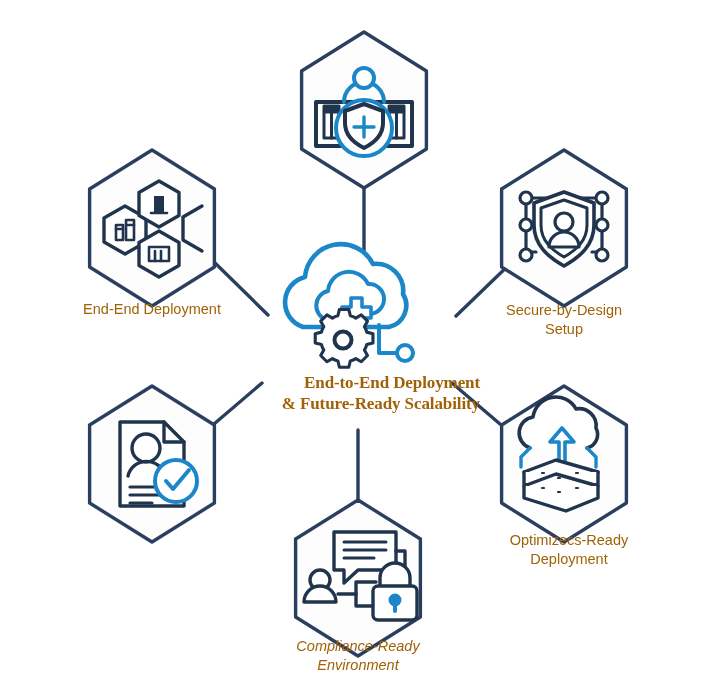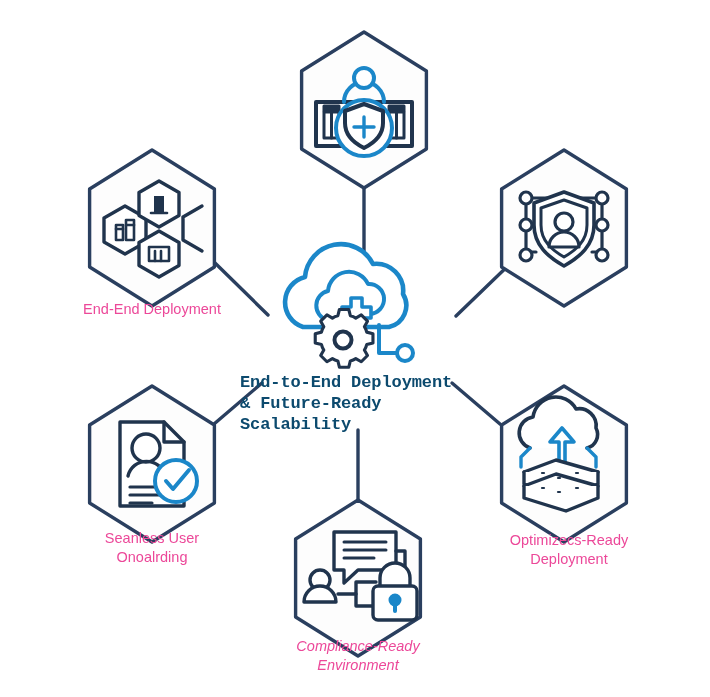--- a/index.html
+++ b/index.html
@@ -21,35 +21,35 @@
   svg.stage {
     position: absolute;
     left: 0;
     top: 0;
     width: 710px;
     height: 697px;
   }
   .node-label {
     position: absolute;
     text-align: center;
-    color: #ec4899;
+    color: #a16207;
     font-size: 14.5px;
     line-height: 19px;
     font-family: "Liberation Sans", sans-serif;
     white-space: pre-line;
   }
   .center-title {
     position: absolute;
-    text-align: left;
-    color: #0c4a6e;
+    text-align: right;
+    color: #a16207;
     font-weight: bold;
     font-size: 17px;
     line-height: 21px;
     letter-spacing: -0.1px;
-    font-family: Liberation Mono, monospace;
+    font-family: Liberation Serif, serif;
     white-space: pre-line;
   }
 </style>
 </head>
 <body>
 
 <div id="diagram-root">
 
   <svg class="stage" viewBox="0 0 710 697">
     <g id="connector-layer">
@@ -260,19 +260,19 @@
       <rect x="15" y="8" width="44" height="34" rx="5" fill="#ffffff"></rect>
       <circle cx="37" cy="22" r="5.5" fill="#1b87c9" stroke="#1b87c9" stroke-width="2"></circle>
       <path d="M 37 24 v 9" stroke="#1b87c9" stroke-width="4"></path>
     </g>
   </svg>
 
   <div class="center-title" style="left: 240px; top: 372px; width: 240px;">End-to-End Deployment
 &amp; Future-Ready Scalability</div>
 
   <div class="node-label" style="left: 42px; top: 300px; width: 220px;">End-End Deployment</div>
-  <div class="node-label" style="left: 42px; top: 529px; width: 220px;">Seanless User
-Onoalrding</div>
+  <div class="node-label" style="left: 454px; top: 301px; width: 220px;">Secure-by-Design
+Setup</div>
   <div class="node-label" style="left: 454px; top: 531px; width: 230px;">Optimizecs-Ready
 Deployment</div>
   <div class="node-label" style="left: 248px; top: 637px; width: 220px; font-style: italic;">Compliance-Ready
 Environment</div>
 </div>
 
 </body></html>

